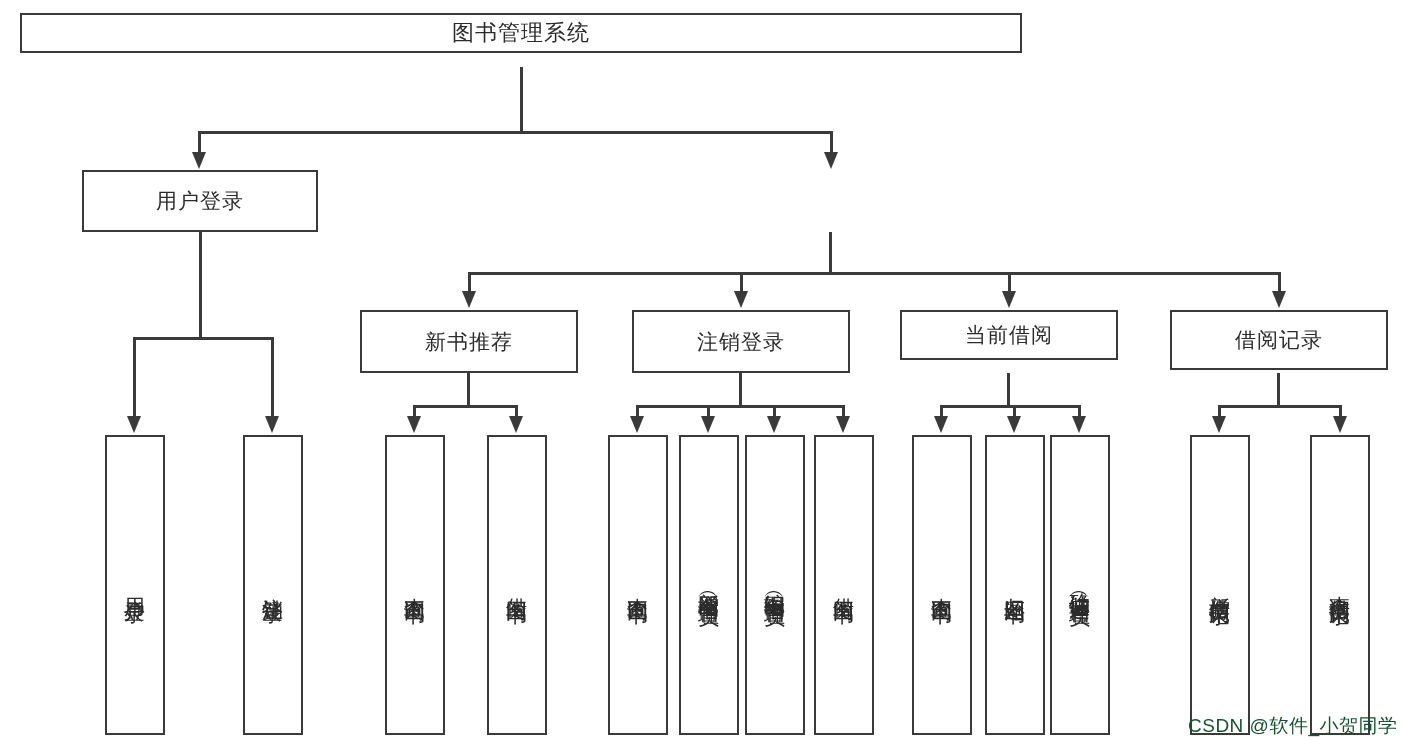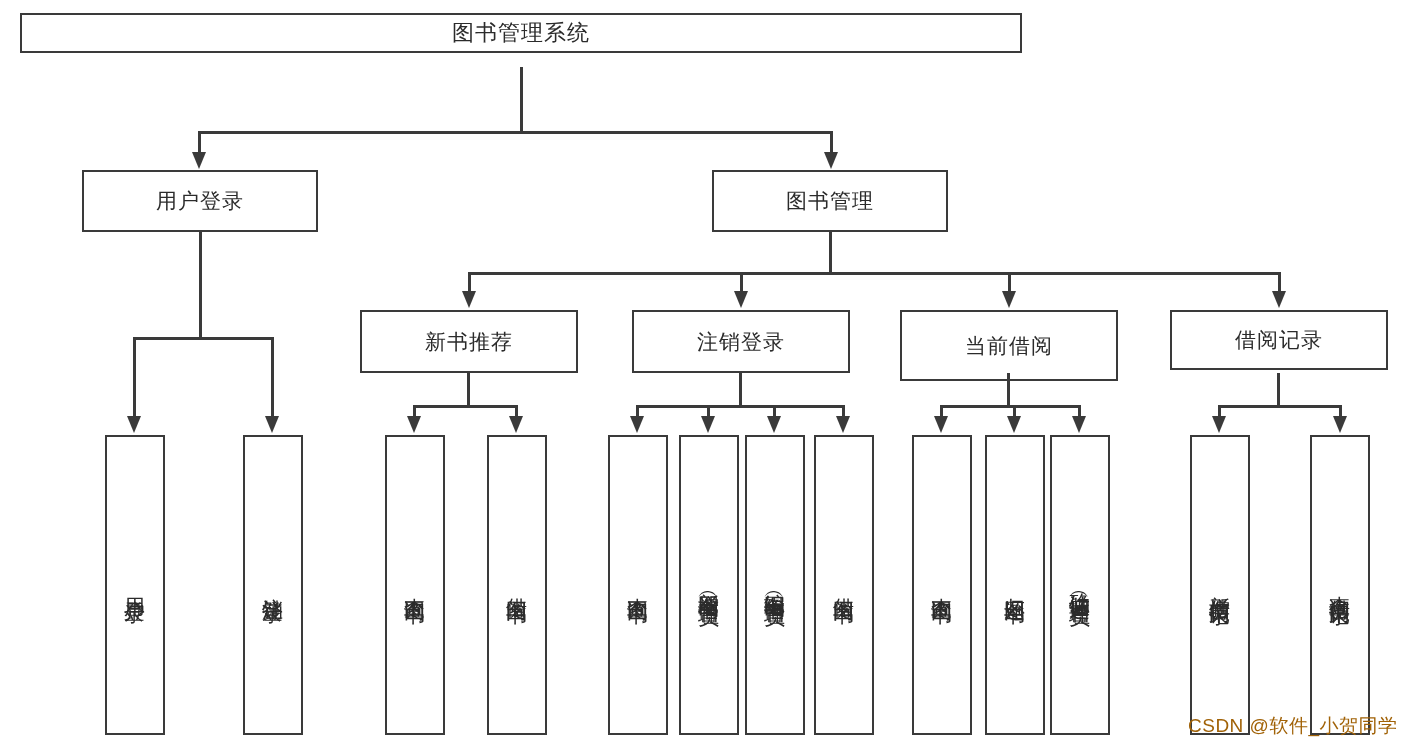--- a/index.html
+++ b/index.html
@@ -60,53 +60,50 @@
   .arrow {
     position: absolute;
     width: 0;
     height: 0;
     border-left: 7px solid transparent;
     border-right: 7px solid transparent;
     border-top: 17px solid #3a3a3a;
   }
   .watermark {
     position: absolute;
-    color: #a16207;
+    color: #14532d;
     font-size: 19px;
     white-space: nowrap;
     letter-spacing: 0.5px;
     user-select: none;
   }
 </style>
 </head>
 <body>
 
 <div id="canvas">
 
   <div class="node h-node root" style="left:20px; top:13px; width:1002px; height:40px;">
     <span class="node-label">图书管理系统</span>
   </div>
 
   <div class="node h-node" style="left:82px; top:170px; width:236px; height:62px;">
     <span class="node-label">用户登录</span>
   </div>
 
-  <div class="node h-node" style="left:712px; top:170px; width:236px; height:62px;">
-    <span class="node-label">图书管理</span>
-  </div>
 
   <div class="node h-node" style="left:360px; top:310px; width:218px; height:63px;">
     <span class="node-label">新书推荐</span>
   </div>
 
   <div class="node h-node" style="left:632px; top:310px; width:218px; height:63px;">
     <span class="node-label">注销登录</span>
   </div>
 
-  <div class="node h-node" style="left:900px; top:310px; width:218px; height:71px;">
+  <div class="node h-node" style="left:900px; top:310px; width:218px; height:50px;">
     <span class="node-label">当前借阅</span>
   </div>
 
   <div class="node h-node" style="left:1170px; top:310px; width:218px; height:60px;">
     <span class="node-label">借阅记录</span>
   </div>
 
   <div class="node v-node" style="left:105px; top:435px; width:60px; height:300px;">
     <span class="node-label">用户登录</span>
   </div>

